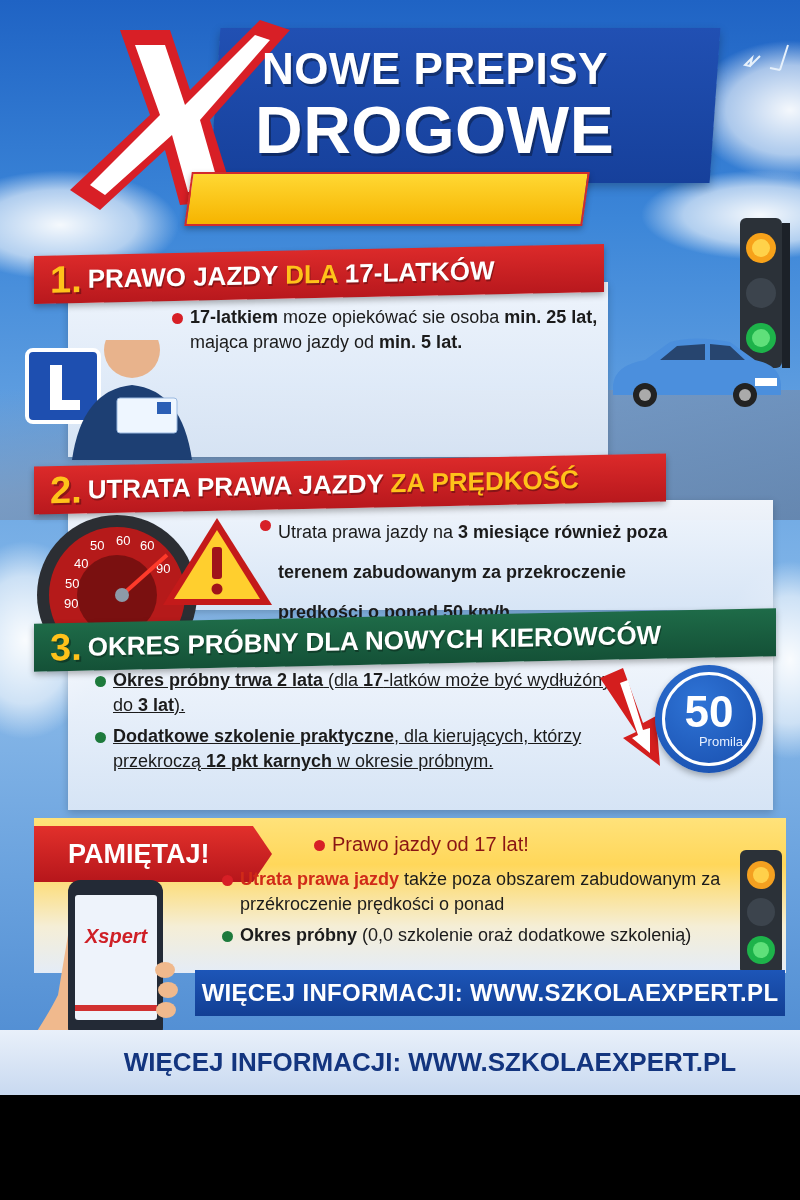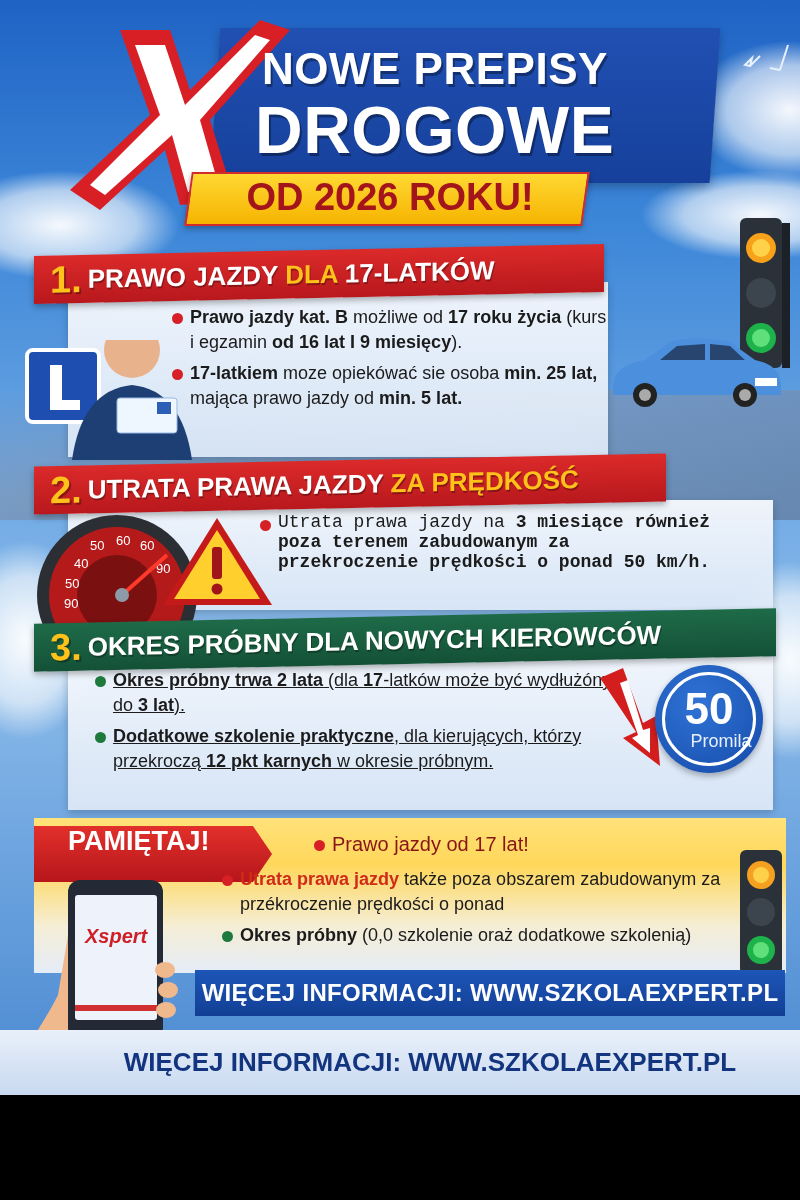--- a/index.html
+++ b/index.html
@@ -73,21 +73,21 @@
   .footer-band {
     position: absolute; left: 0; top: 1030px; width: 800px; height: 65px;
     background: linear-gradient(180deg,#e9f0fa,#c8d9f0);
     display: flex; align-items: center; justify-content: center;
   }
   .footer-band span { color: #13357f; font-size: 26px; font-weight: 700; margin-left: 60px; }
   .pamietaj {
     position: absolute; left: 34px; top: 826px; width: 238px; height: 56px;
     background: linear-gradient(180deg,#e2302b,#b6161b);
     clip-path: polygon(0 0, 92% 0, 100% 50%, 92% 100%, 0 100%);
-    display: flex; align-items: flex-start; padding-left: 34px;
+    display: flex; align-items: center; padding-left: 34px;
     box-shadow: 0 3px 6px rgba(0,0,0,.3);
   }
   .pamietaj span { color: #fff; font-size: 27px; font-weight: 700; }
   .pam-panel {
     position: absolute; left: 34px; top: 818px; width: 752px; height: 155px;
     background: linear-gradient(180deg, #ffe27a 0%, #ffd75a 30%, #f5eed6 70%, #e4ecf7 100%);
   }
   .black-area { position: absolute; left: 0; top: 1095px; width: 800px; height: 105px; background: #000; }
 </style>
 </head>
@@ -108,21 +108,20 @@
   </svg>
 
   <div class="title-banner"></div>
   <svg class="logo-x" viewBox="0 0 240 190">
     <path d="M60 10 L110 10 L130 70 L200 0 L230 10 L150 100 L175 180 L120 185 L105 130 L40 190 L10 170 L90 95 Z" fill="#d81f26"></path>
     <path d="M75 25 L105 25 L125 85 L195 15 L210 20 L140 100 L160 170 L128 172 L112 115 L45 175 L30 165 L100 95 Z" fill="#ffffff"></path>
   </svg>
   <div class="title-line1">NOWE PREPISY</div>
   <div class="title-line2">DROGOWE</div>
   <div class="year-banner"></div>
-  <div class="year-text">OD 2026 ROKU!</div>
 
   <svg style="position:absolute;left:730px;top:218px;" width="62" height="150" viewBox="0 0 62 150">
     <rect x="10" y="0" width="42" height="150" rx="6" fill="#2b3138"></rect>
     <rect x="52" y="5" width="8" height="145" fill="#1c2128"></rect>
     <circle cx="31" cy="30" r="15" fill="#f7a21a"></circle>
       <circle cx="31" cy="30" r="9" fill="#ffd24a"></circle>
     <circle cx="31" cy="75" r="15" fill="#3c444d"></circle>
     <circle cx="31" cy="120" r="15" fill="#1db34a"></circle>
       <circle cx="31" cy="120" r="9" fill="#5fe07a"></circle>
   </svg>
@@ -136,21 +135,20 @@
   <svg style="position:absolute;left:22px;top:340px;" width="175" height="120" viewBox="0 0 175 120">
     <rect x="5" y="10" width="72" height="72" rx="6" fill="#1e4fb0" stroke="#fff" stroke-width="4"></rect>
     <path d="M28 25 L40 25 L40 60 L58 60 L58 70 L28 70 Z" fill="#fff"></path>
     <circle cx="110" cy="10" r="28" fill="#e8b38c"></circle>
     <path d="M80 -5 Q110 -30 140 0 Q120 -8 100 0 Z" fill="#5a3418"></path>
     <path d="M50 120 Q60 50 110 45 Q160 50 170 120 Z" fill="#1d3f73"></path>
     <rect x="95" y="58" width="60" height="35" rx="3" fill="#eef6ff" stroke="#9bb9e0"></rect>
     <rect x="135" y="62" width="14" height="12" fill="#2b5fb5"></rect>
   </svg>
   <div class="bullets" style="left:168px;top:305px;width:440px;">
-    <div class="bullet"><b>Prawo jazdy kat. B</b><span> możliwe od </span><b>17 roku życia</b><span> (kurs i egzamin </span><b>od 16 lat I 9 miesięcy</b><span>).</span></div>
     <div class="bullet"><b>17-latkiem</b><span> moze opiekówać sie osoba </span><b>min. 25 lat,</b><span> mająca prawo jazdy od </span><b>min. 5 lat.</b></div>
   </div>
 
   <svg style="position:absolute;left:605px;top:330px;" width="180" height="80" viewBox="0 0 180 80">
     <path d="M8 55 Q10 35 40 30 L65 12 Q90 5 125 12 L150 30 Q175 35 176 55 L176 65 L8 65 Z" fill="#4b8fdd"></path>
     <path d="M55 30 L72 16 L100 14 L100 30 Z M105 14 L125 16 L140 30 L105 30 Z" fill="#27456f"></path>
     <circle cx="40" cy="65" r="12" fill="#222"></circle>
       <circle cx="40" cy="65" r="6" fill="#aaa"></circle>
     <circle cx="140" cy="65" r="12" fill="#222"></circle>
       <circle cx="140" cy="65" r="6" fill="#aaa"></circle>
@@ -176,40 +174,40 @@
     <line x1="90" y1="85" x2="135" y2="45" stroke="#ff3a2a" stroke-width="4"></line>
     <circle cx="90" cy="85" r="7" fill="#8d9aa8"></circle>
   </svg>
   <svg style="position:absolute;left:160px;top:515px;" width="115" height="95" viewBox="0 0 115 95">
     <path d="M57 3 L112 90 L3 90 Z" fill="#c41a1a"></path>
     <path d="M57 15 L100 84 L14 84 Z" fill="#ffcf2e"></path>
     <rect x="52" y="32" width="10" height="32" rx="3" fill="#a0141a"></rect>
     <circle cx="57" cy="74" r="5.5" fill="#a0141a"></circle>
   </svg>
   <div class="bullets" style="left:256px;top:512px;width:460px;">
-    <div class="bullet" style="line-height:20px;font-family:Liberation Mono, monospace;"><span>Utrata prawa jazdy na </span><b>3 miesiące również poza terenem zabudowanym za przekroczenie prędkości o ponad 50 km/h.</b></div>
+    <div class="bullet" style="line-height:40px;"><span>Utrata prawa jazdy na </span><b>3 miesiące również poza terenem zabudowanym za przekroczenie prędkości o ponad 50 km/h.</b></div>
   </div>
 
   <div class="panel" style="left:68px;top:650px;width:705px;height:160px;"></div>
   <div class="sec-header green" style="left:34px;top:616px;width:742px;">
     <span class="sec-num">3.</span>
     <span class="sec-title">OKRES PRÓBNY DLA NOWYCH KIEROWCÓW</span>
   </div>
   <div class="bullets" style="left:91px;top:668px;width:530px;text-decoration:underline;">
     <div class="bullet green-dot"><b>Okres próbny trwa 2 lata</b><span> (dla </span><b>17</b><span>-latków może być wydłużóny do </span><b>3 lat</b><span>).</span></div>
     <div class="bullet green-dot"><b>Dodatkowe szkolenie praktyczne</b><span>, dla kierujących, którzy przekroczą </span><b>12 pkt karnych</b><span> w okresie próbnym.</span></div>
   </div>
   <svg style="position:absolute;left:598px;top:668px;" width="70" height="100" viewBox="0 0 70 100">
     <path d="M2 10 L25 0 L45 55 L58 48 L62 98 L25 70 L38 64 Z" fill="#d41e1e"></path>
     <path d="M22 15 L30 12 L45 62 L52 60 L52 85 L34 70 L40 67 Z" fill="#fff"></path>
   </svg>
   <div style="position:absolute;left:655px;top:665px;width:108px;height:108px;border-radius:50%;background:radial-gradient(circle at 40% 35%,#2f74d6,#1549a8);box-shadow:0 3px 6px rgba(0,0,0,.3);display:flex;flex-direction:column;align-items:center;justify-content:center;">
     <div style="position:absolute;inset:7px;border:3px solid #fff;border-radius:50%;"></div>
     <span style="color:#fff;font-size:44px;font-weight:700;line-height:44px;">50</span>
-    <span style="color:#e7f0ff;font-size:18px;padding-left:24px;">Promila</span>
+    <span style="color:#e7f0ff;font-size:13px;padding-left:24px;">Promila</span>
   </div>
 
   <div class="pam-panel"></div>
   <div class="pamietaj">
       <span>PAMIĘTAJ!</span>
     </div>
   <div class="bullets" style="left:218px;top:832px;width:520px;">
     <div class="bullet" style="margin-left:92px;font-size:20px;color:#8a1514;font-weight:400;"><span>Prawo jazdy od 17 lat!</span></div>
     <div class="bullet" style="margin-top:10px;"><span class="red">Utrata prawa jazdy</span><span> także poza obszarem zabudowanym za przékroczenie prędkości o ponad</span></div>
     <div class="bullet green-dot"><b>Okres próbny</b><span> (0,0 szkolenie oraż dodatkowe szkolenią)</span></div>

